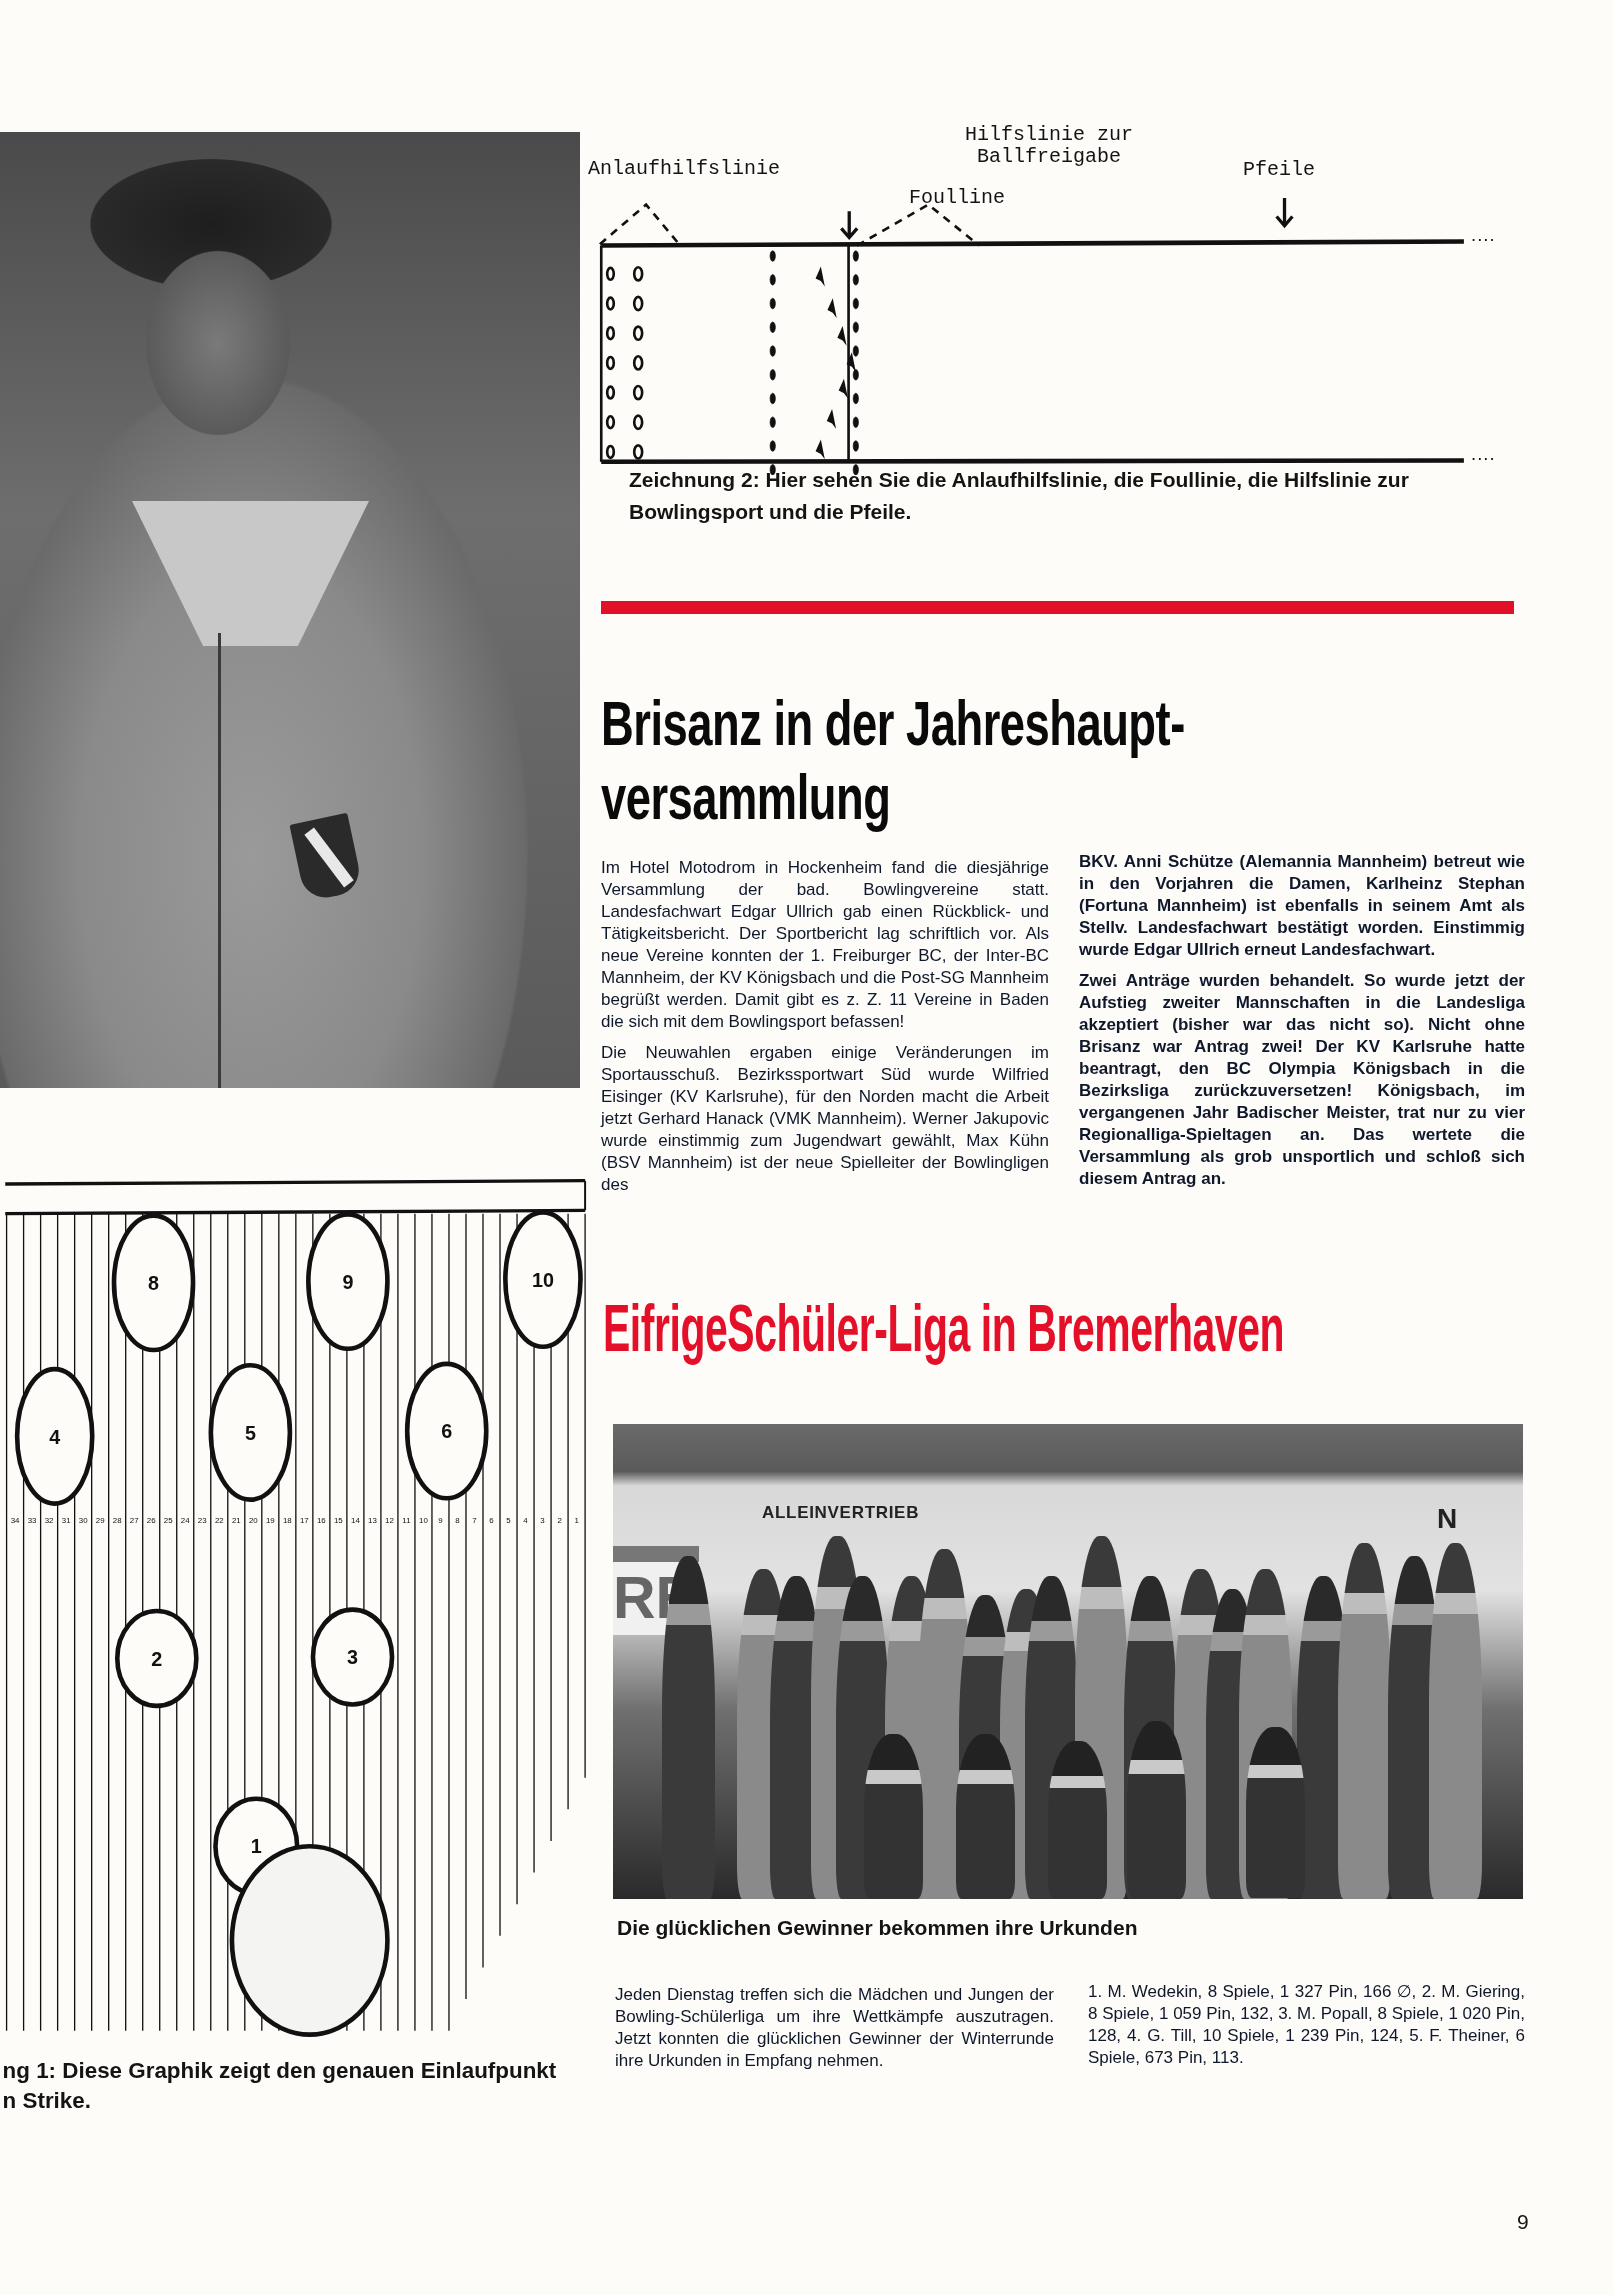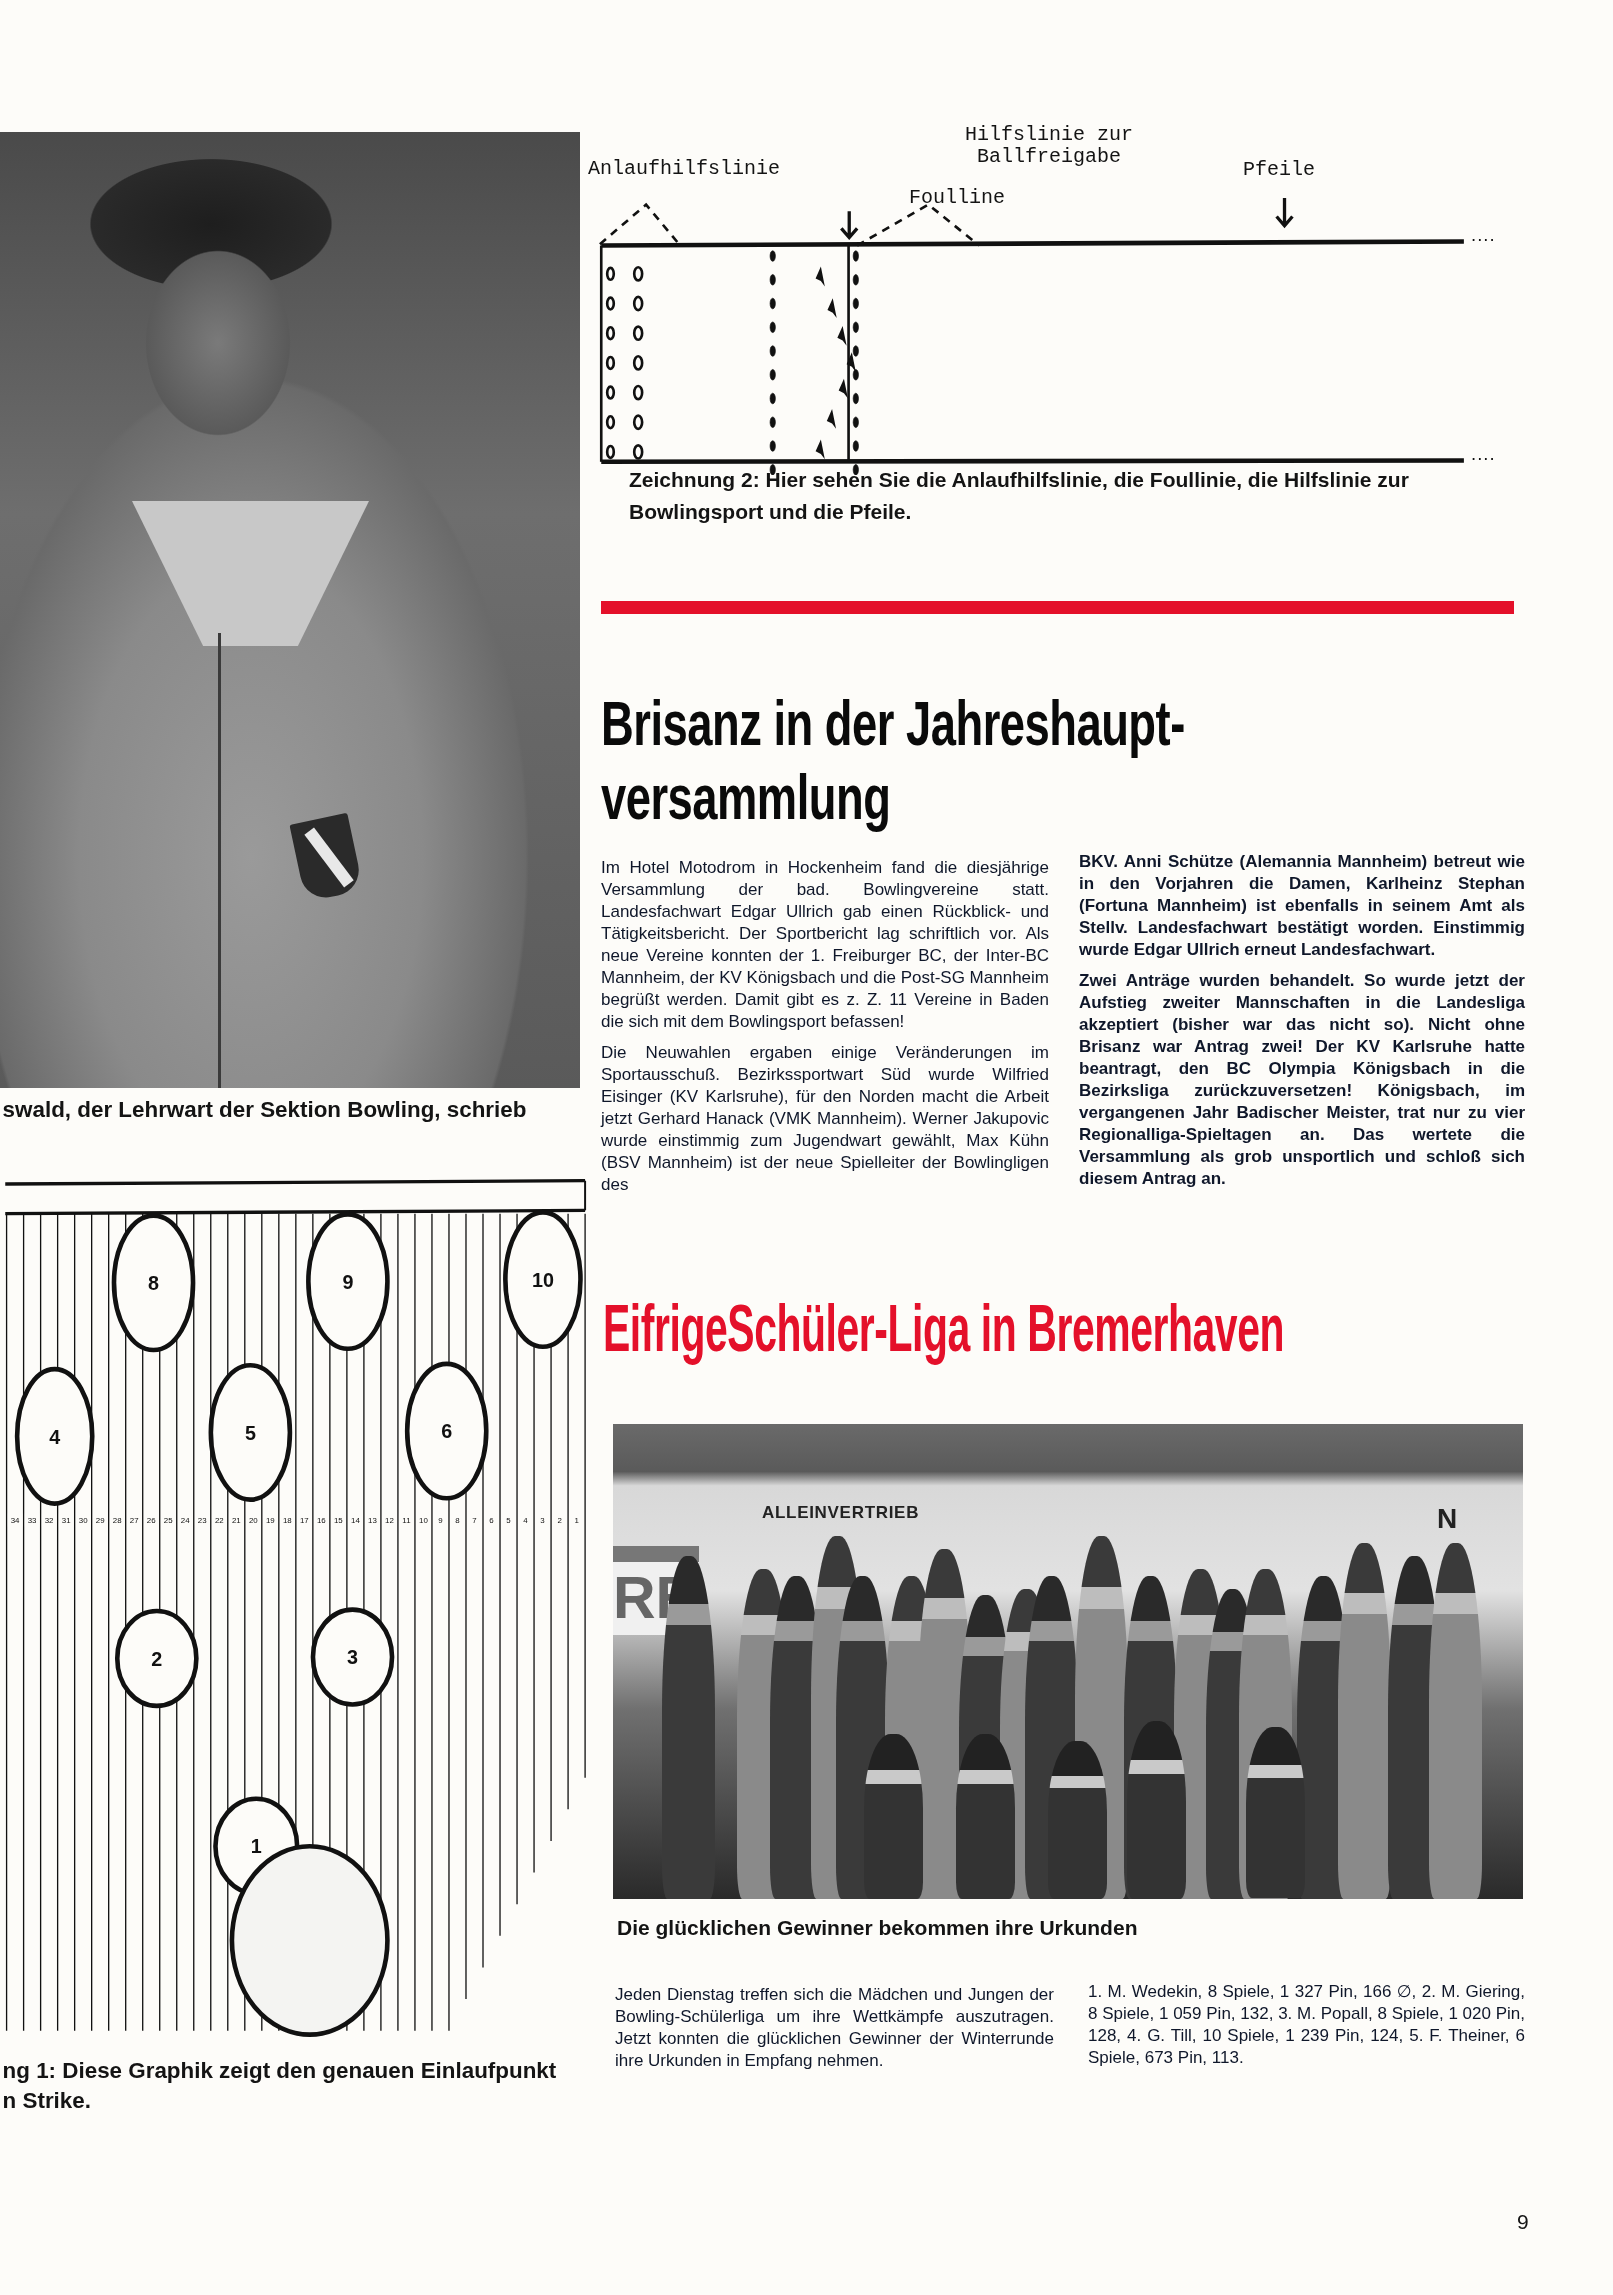--- a/index.html
+++ b/index.html
@@ -45,21 +45,20 @@
 </style>
 </head>
 <body>
 
 <div id="portrait" class="abs">
   <div class="abs collar"></div>
   <div class="abs zip"></div>
   <div class="abs badge"></div>
 </div>
 <div class="abs photo-cap" style="left:2.6px; top:1095px; width:580px;">
-  <div>swald, der Lehrwart der Sektion Bowling, schrieb</div>
 </div>
 
 <svg class="abs" id="diagram1" style="left:0; top:1174px;" width="593" height="870" viewBox="0 0 900 1320">
   <line x1="8" y1="15" x2="888" y2="10" stroke="#111" stroke-width="5"></line>
   <line x1="888" y1="10" x2="888" y2="55" stroke="#111" stroke-width="3"></line>
   <line x1="8" y1="60" x2="888" y2="55" stroke="#111" stroke-width="5"></line>
   <g id="board-lines">
       <line x1="10" x2="10" y1="60" y2="1300" stroke="#111" stroke-width="2"></line>
       <line x1="35.82352941176471" x2="35.82352941176471" y1="60" y2="1300" stroke="#111" stroke-width="2"></line>
       <line x1="61.64705882352941" x2="61.64705882352941" y1="60" y2="1300" stroke="#111" stroke-width="2"></line>

